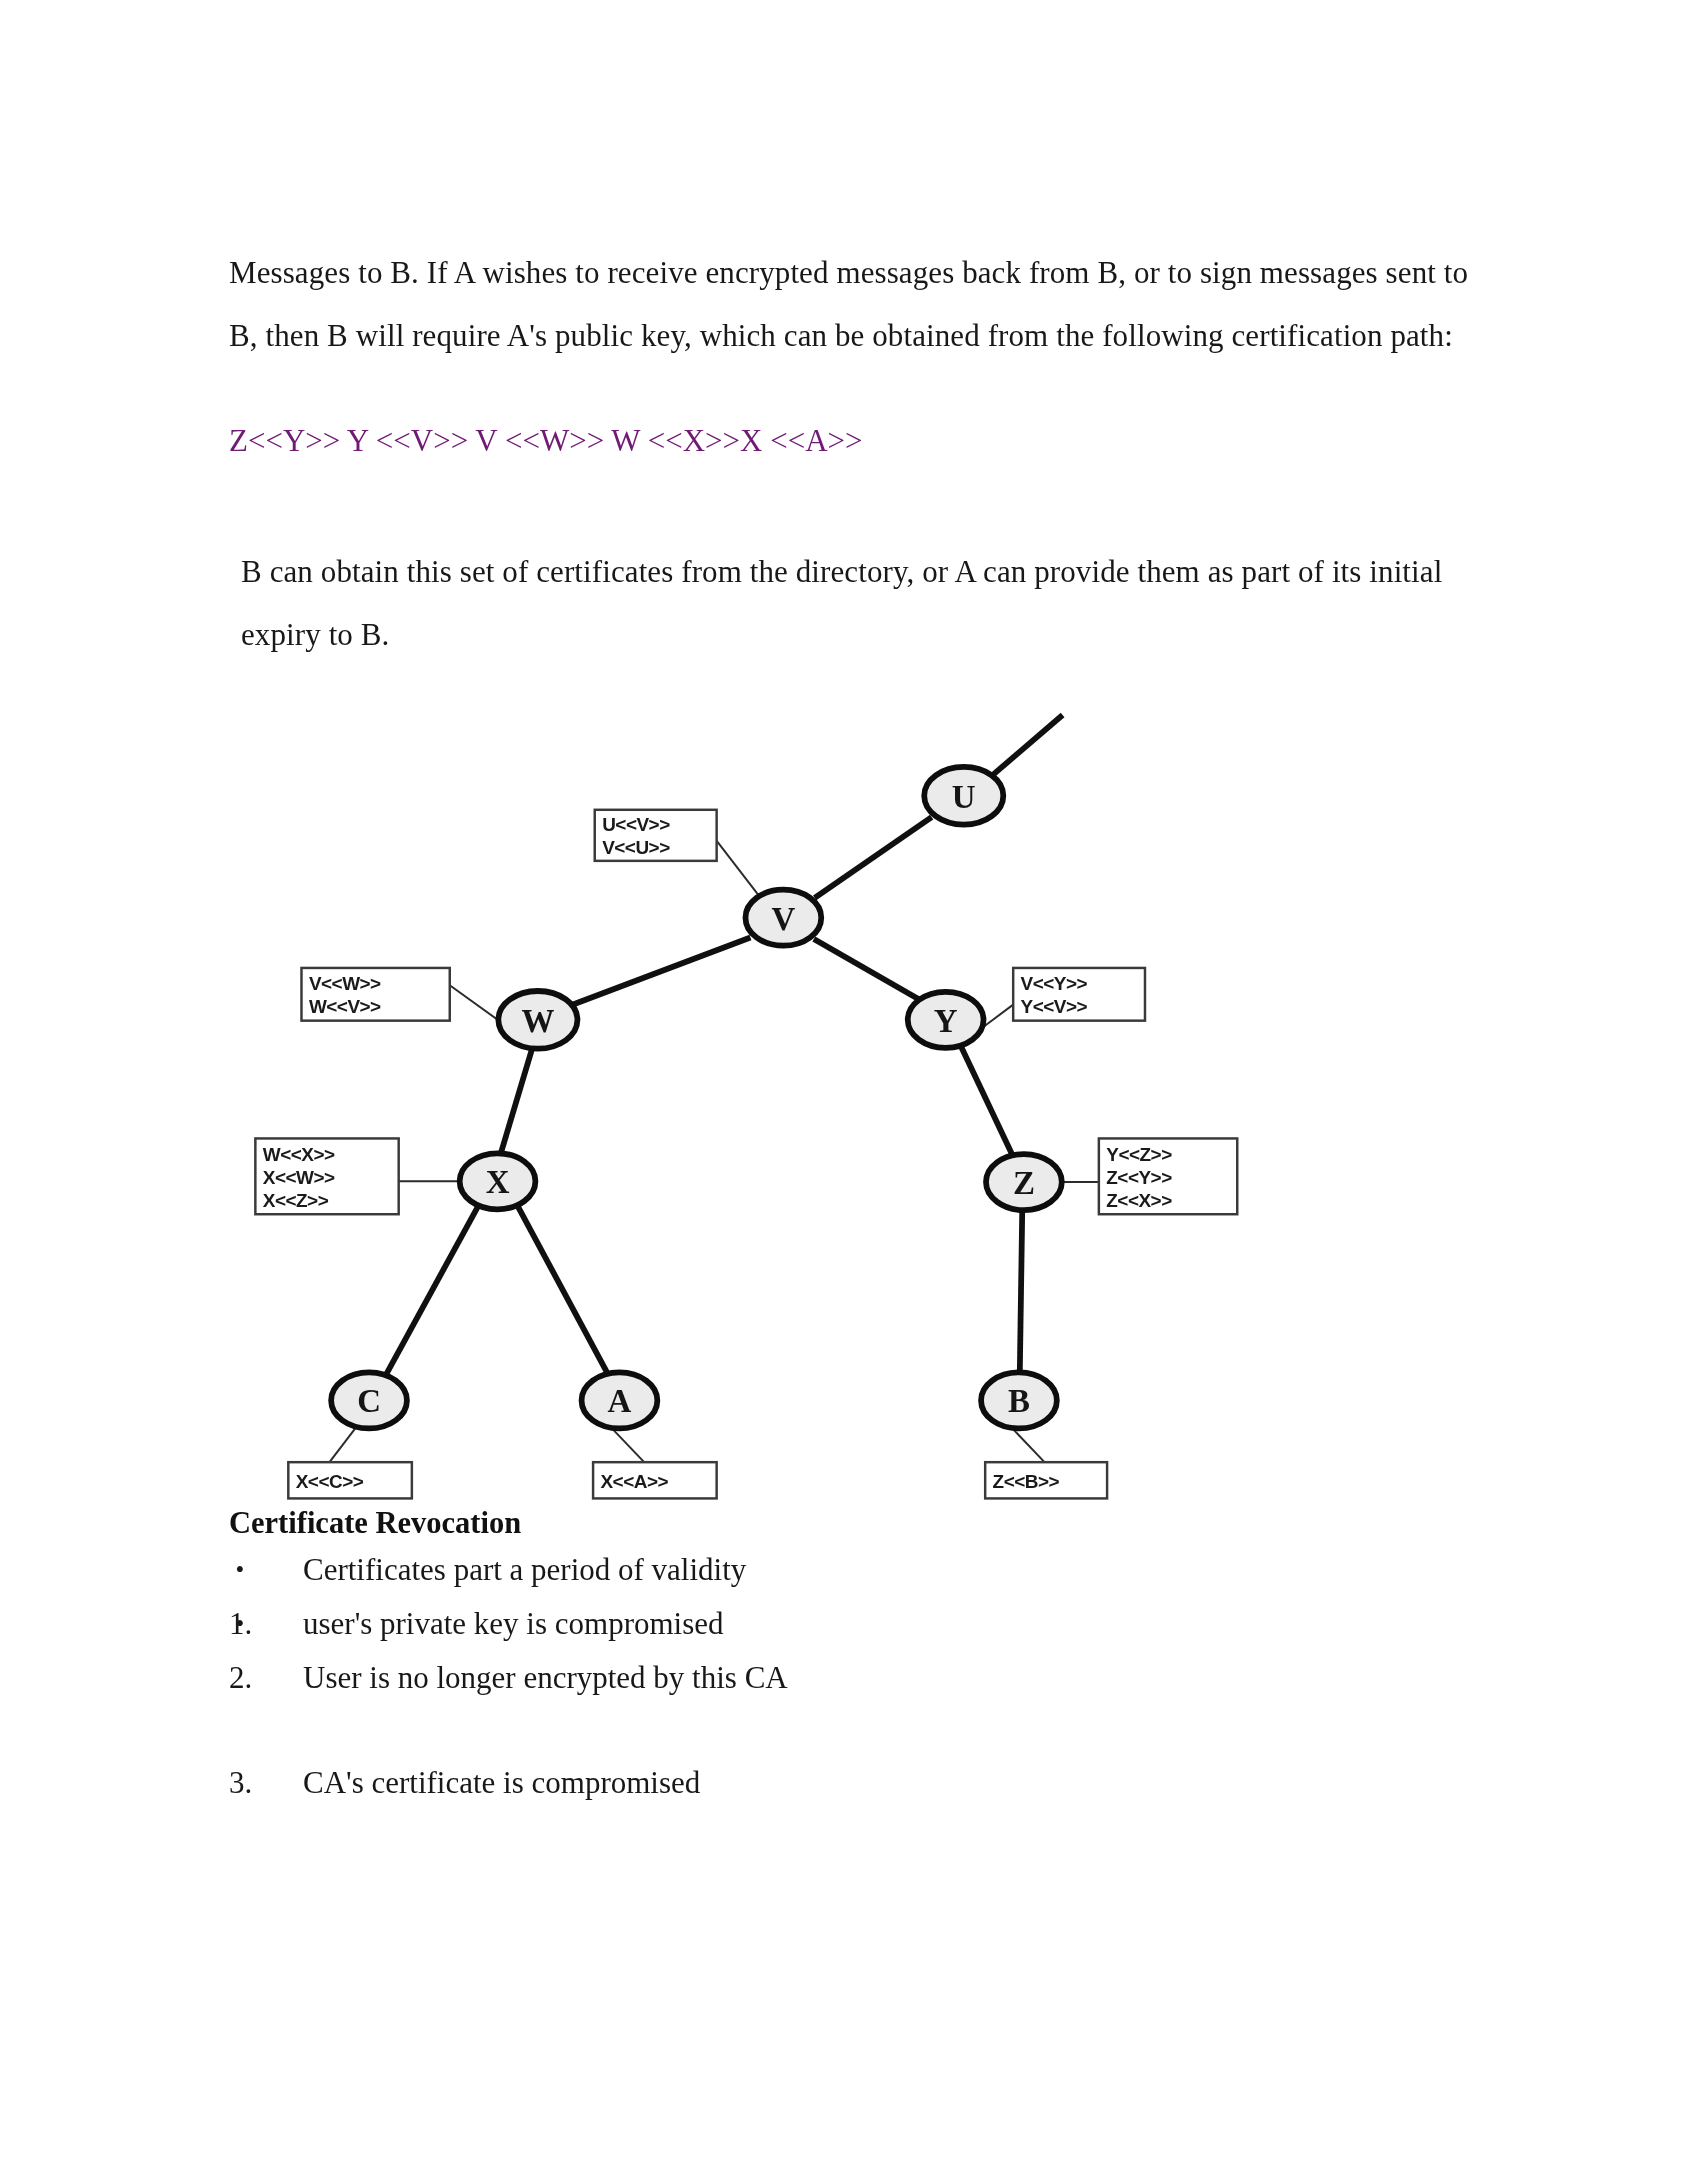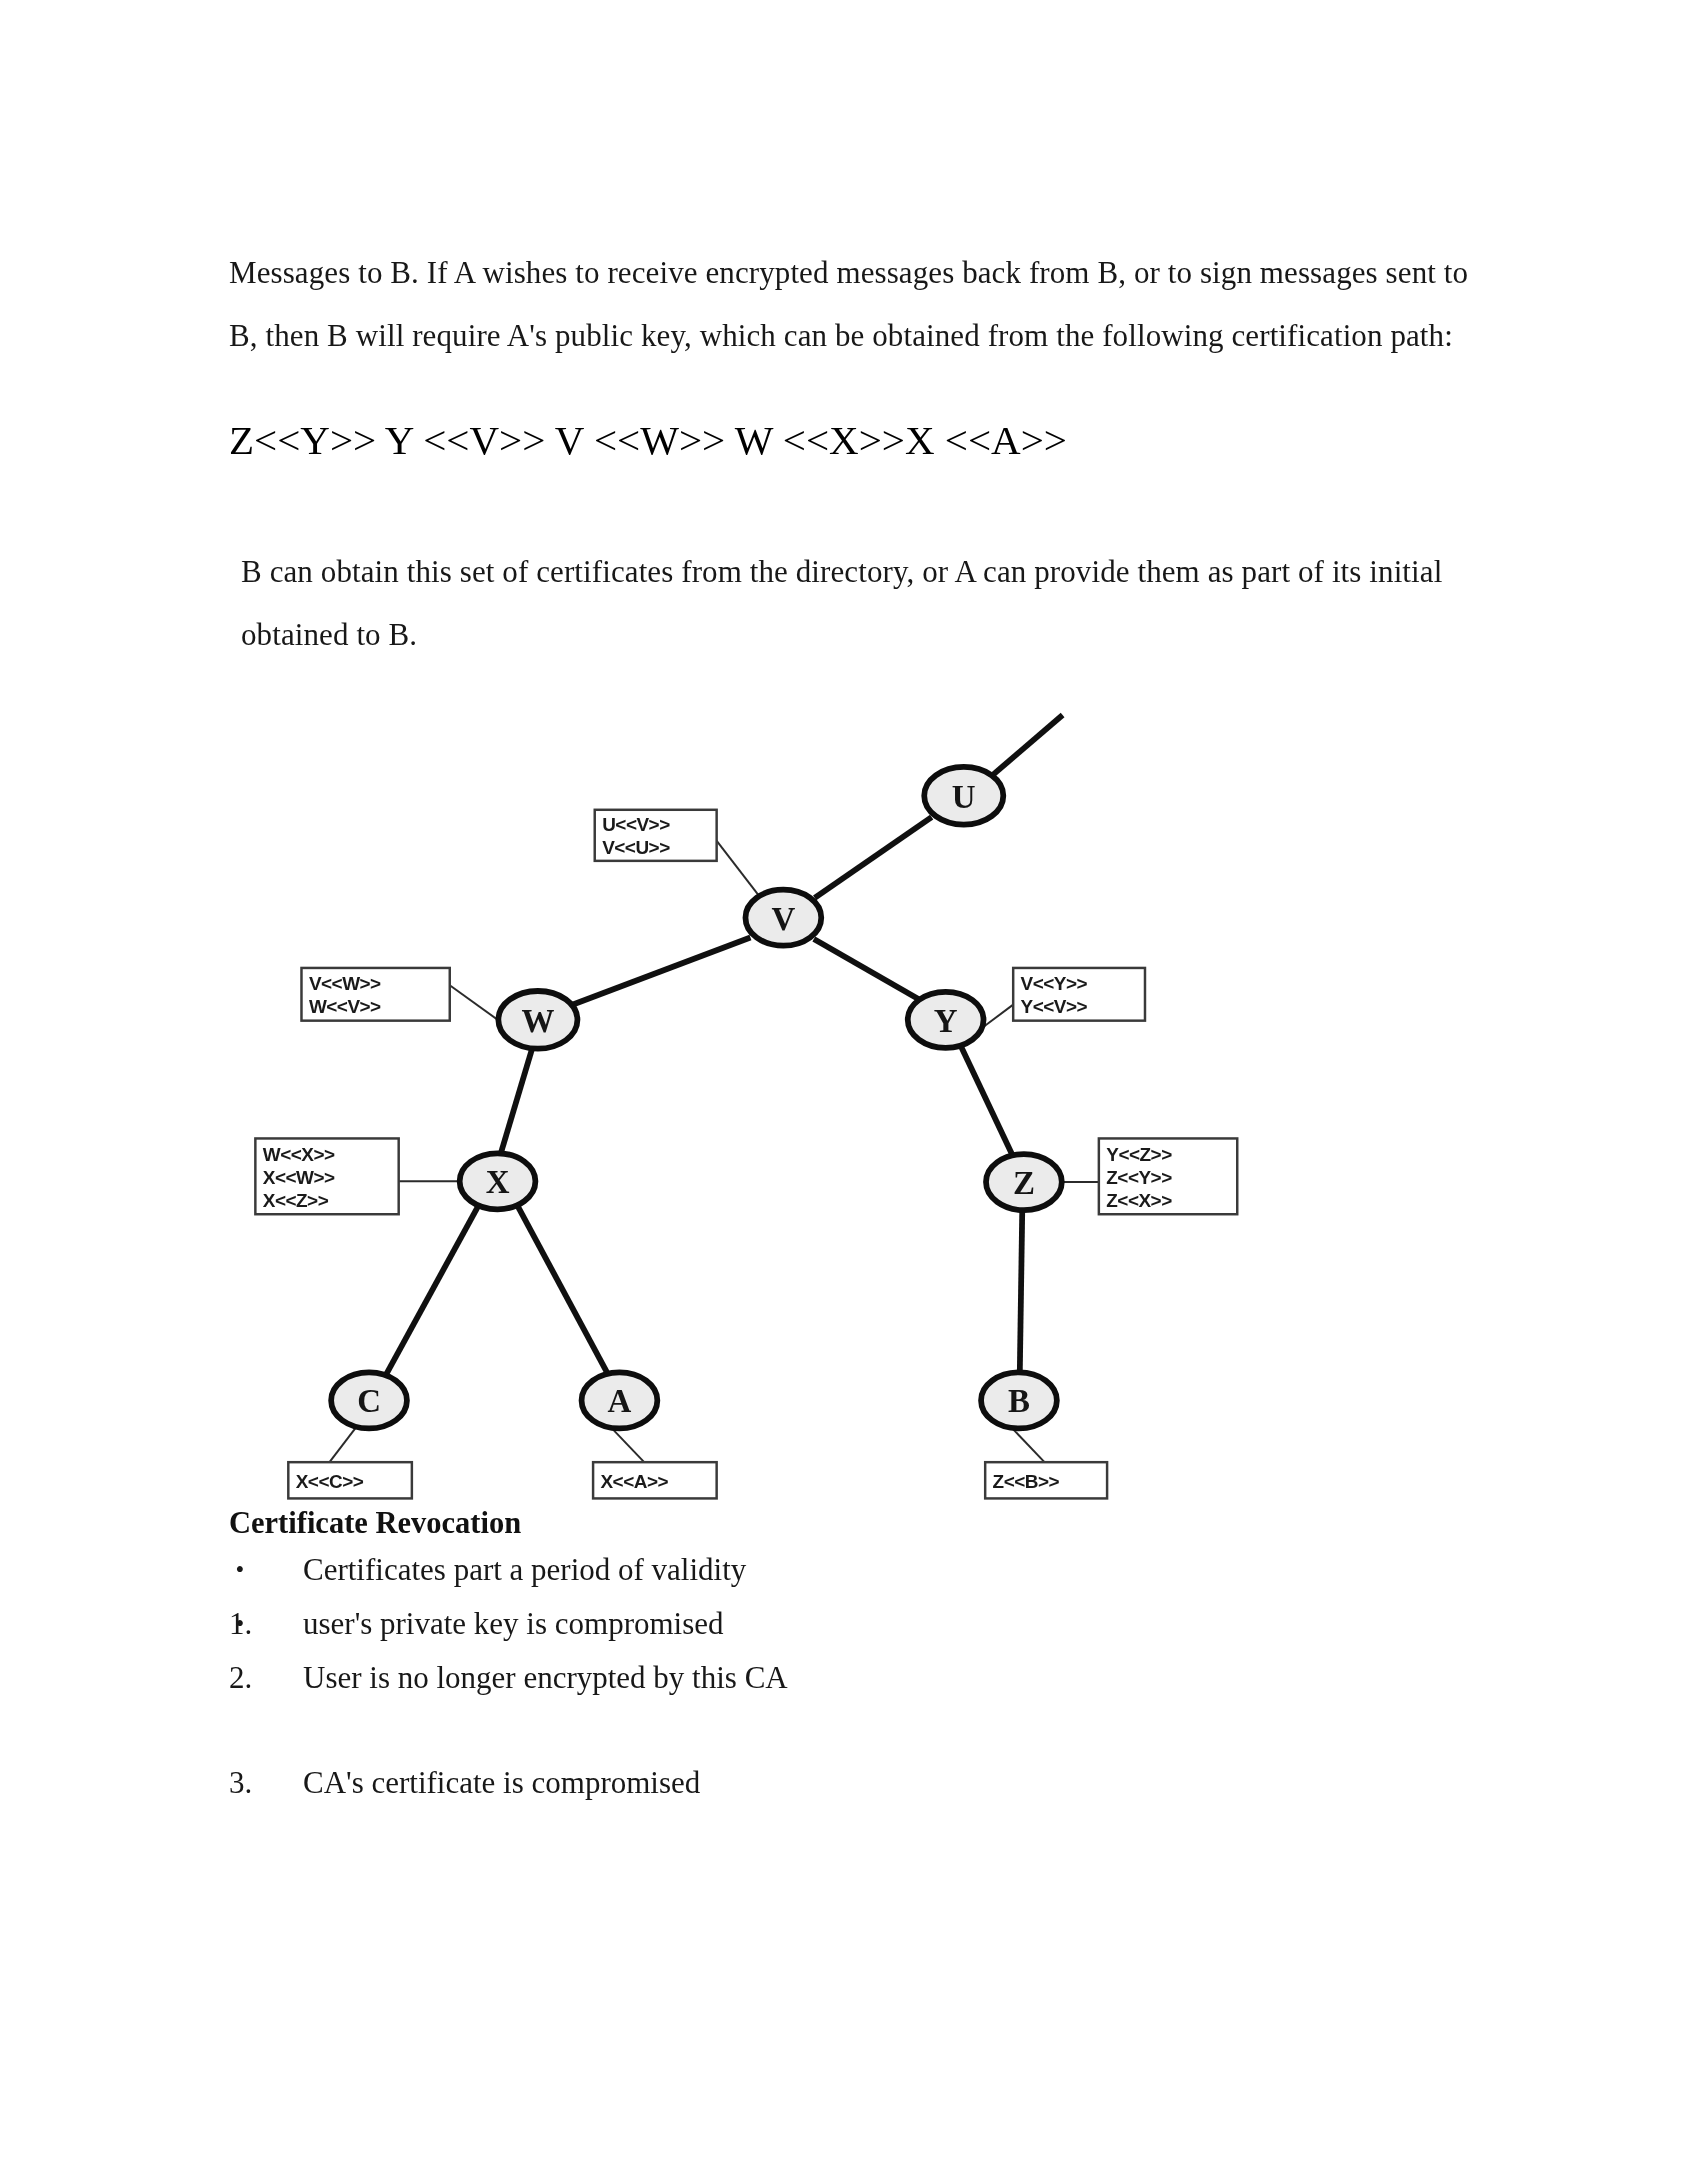--- a/index.html
+++ b/index.html
@@ -33,23 +33,23 @@
   }
 
   .para {
     font-size: 31px;
     line-height: 63px;
     letter-spacing: 0.1px;
     color: #181818;
   }
 
   .cert-path {
-    font-size: 41px;
+    font-size: 31px;
     line-height: 49px;
-    color: #000000;
+    color: #701a75;
   }
 
   .section-head {
     font-size: 30.5px;
     font-weight: bold;
     line-height: 40px;
     color: #111111;
   }
 
   .list {
@@ -115,21 +115,21 @@
     <div class="para">Messages to B. If A wishes to receive encrypted messages back from B, or to sign messages sent to</div>
     <div class="para">B, then B will require A's public key, which can be obtained from the following certification path:</div>
   </div>
 
   <div class="text-col" style="top:416px;">
     <div class="cert-path">Z&lt;&lt;Y&gt;&gt; Y &lt;&lt;V&gt;&gt; V &lt;&lt;W&gt;&gt; W &lt;&lt;X&gt;&gt;X &lt;&lt;A&gt;&gt;</div>
   </div>
 
   <div class="text-col" style="top:540px;margin-left:12px;">
     <div class="para">B can obtain this set of certificates from the directory, or A can provide them as part of its initial</div>
-    <div class="para">obtained to B.</div>
+    <div class="para">expiry to B.</div>
   </div>
 
   <div class="diagram">
     <svg width="1687" height="2183" viewBox="0 0 2048 2650" xmlns="http://www.w3.org/2000/svg">
       <g id="edges-layer">
           <line x1="1290" y1="868" x2="1206" y2="940" stroke="#101010" stroke-width="7" stroke-linecap="butt"></line>
           <line x1="1131" y1="992" x2="989" y2="1090" stroke="#101010" stroke-width="7" stroke-linecap="butt"></line>
           <line x1="911" y1="1138" x2="694" y2="1220" stroke="#101010" stroke-width="7" stroke-linecap="butt"></line>
           <line x1="988" y1="1140" x2="1117" y2="1214" stroke="#101010" stroke-width="7" stroke-linecap="butt"></line>
           <line x1="646" y1="1273" x2="608" y2="1400" stroke="#101010" stroke-width="7" stroke-linecap="butt"></line>

